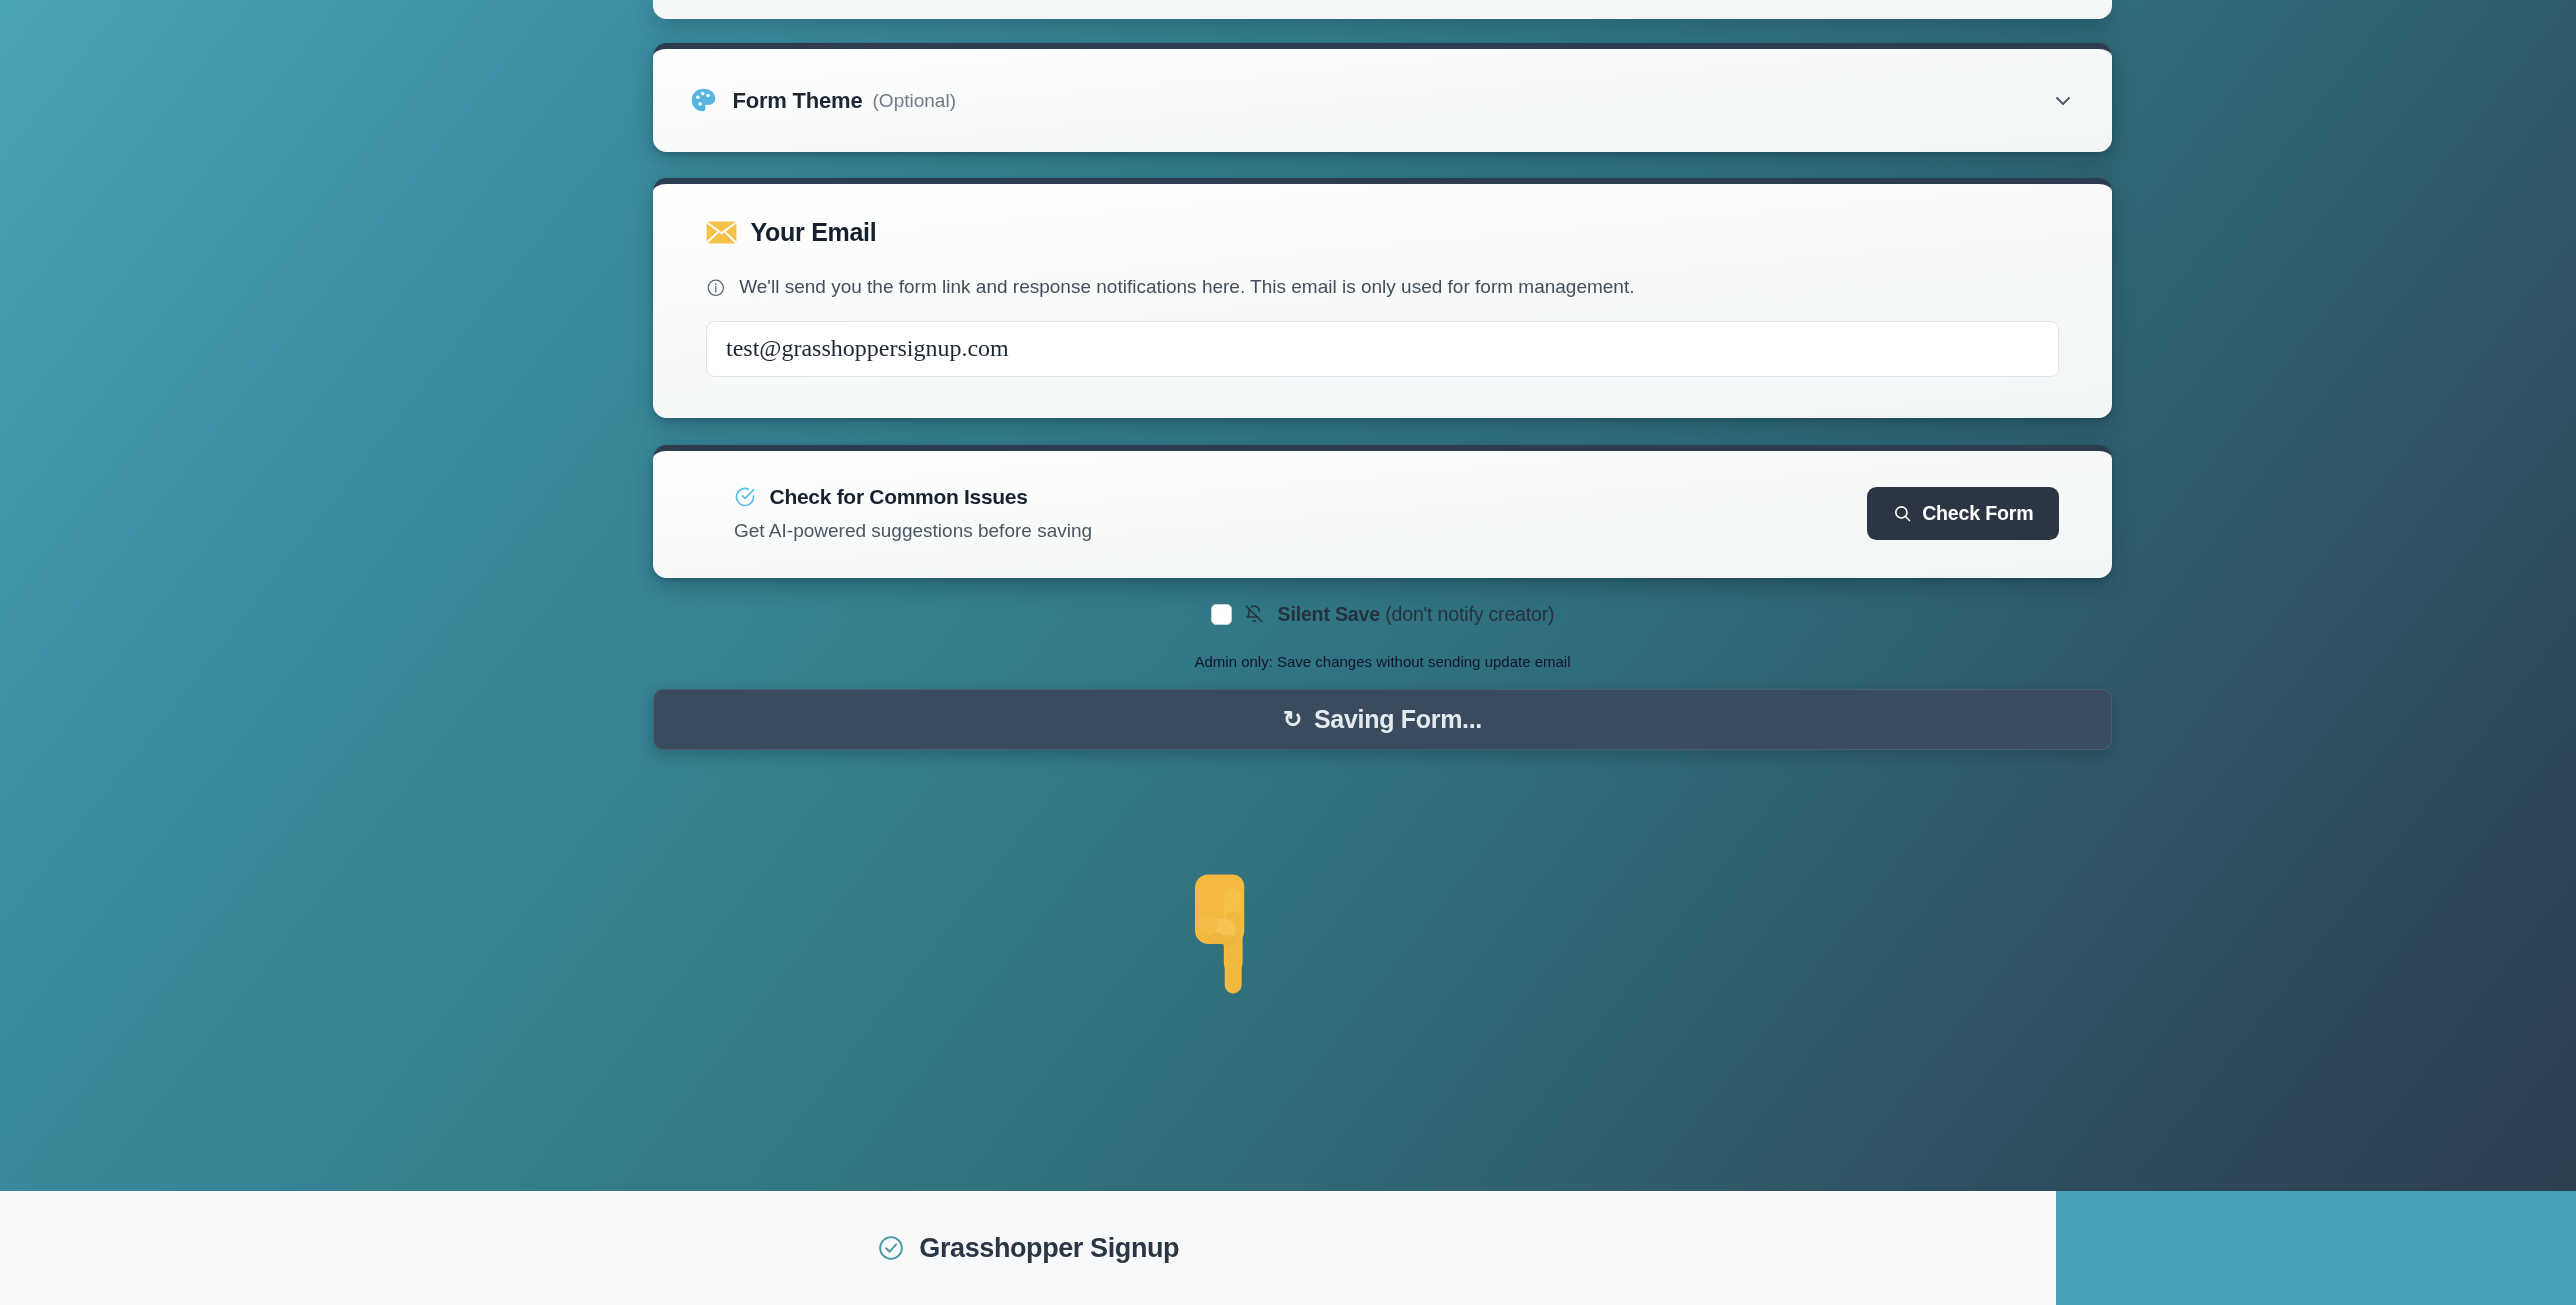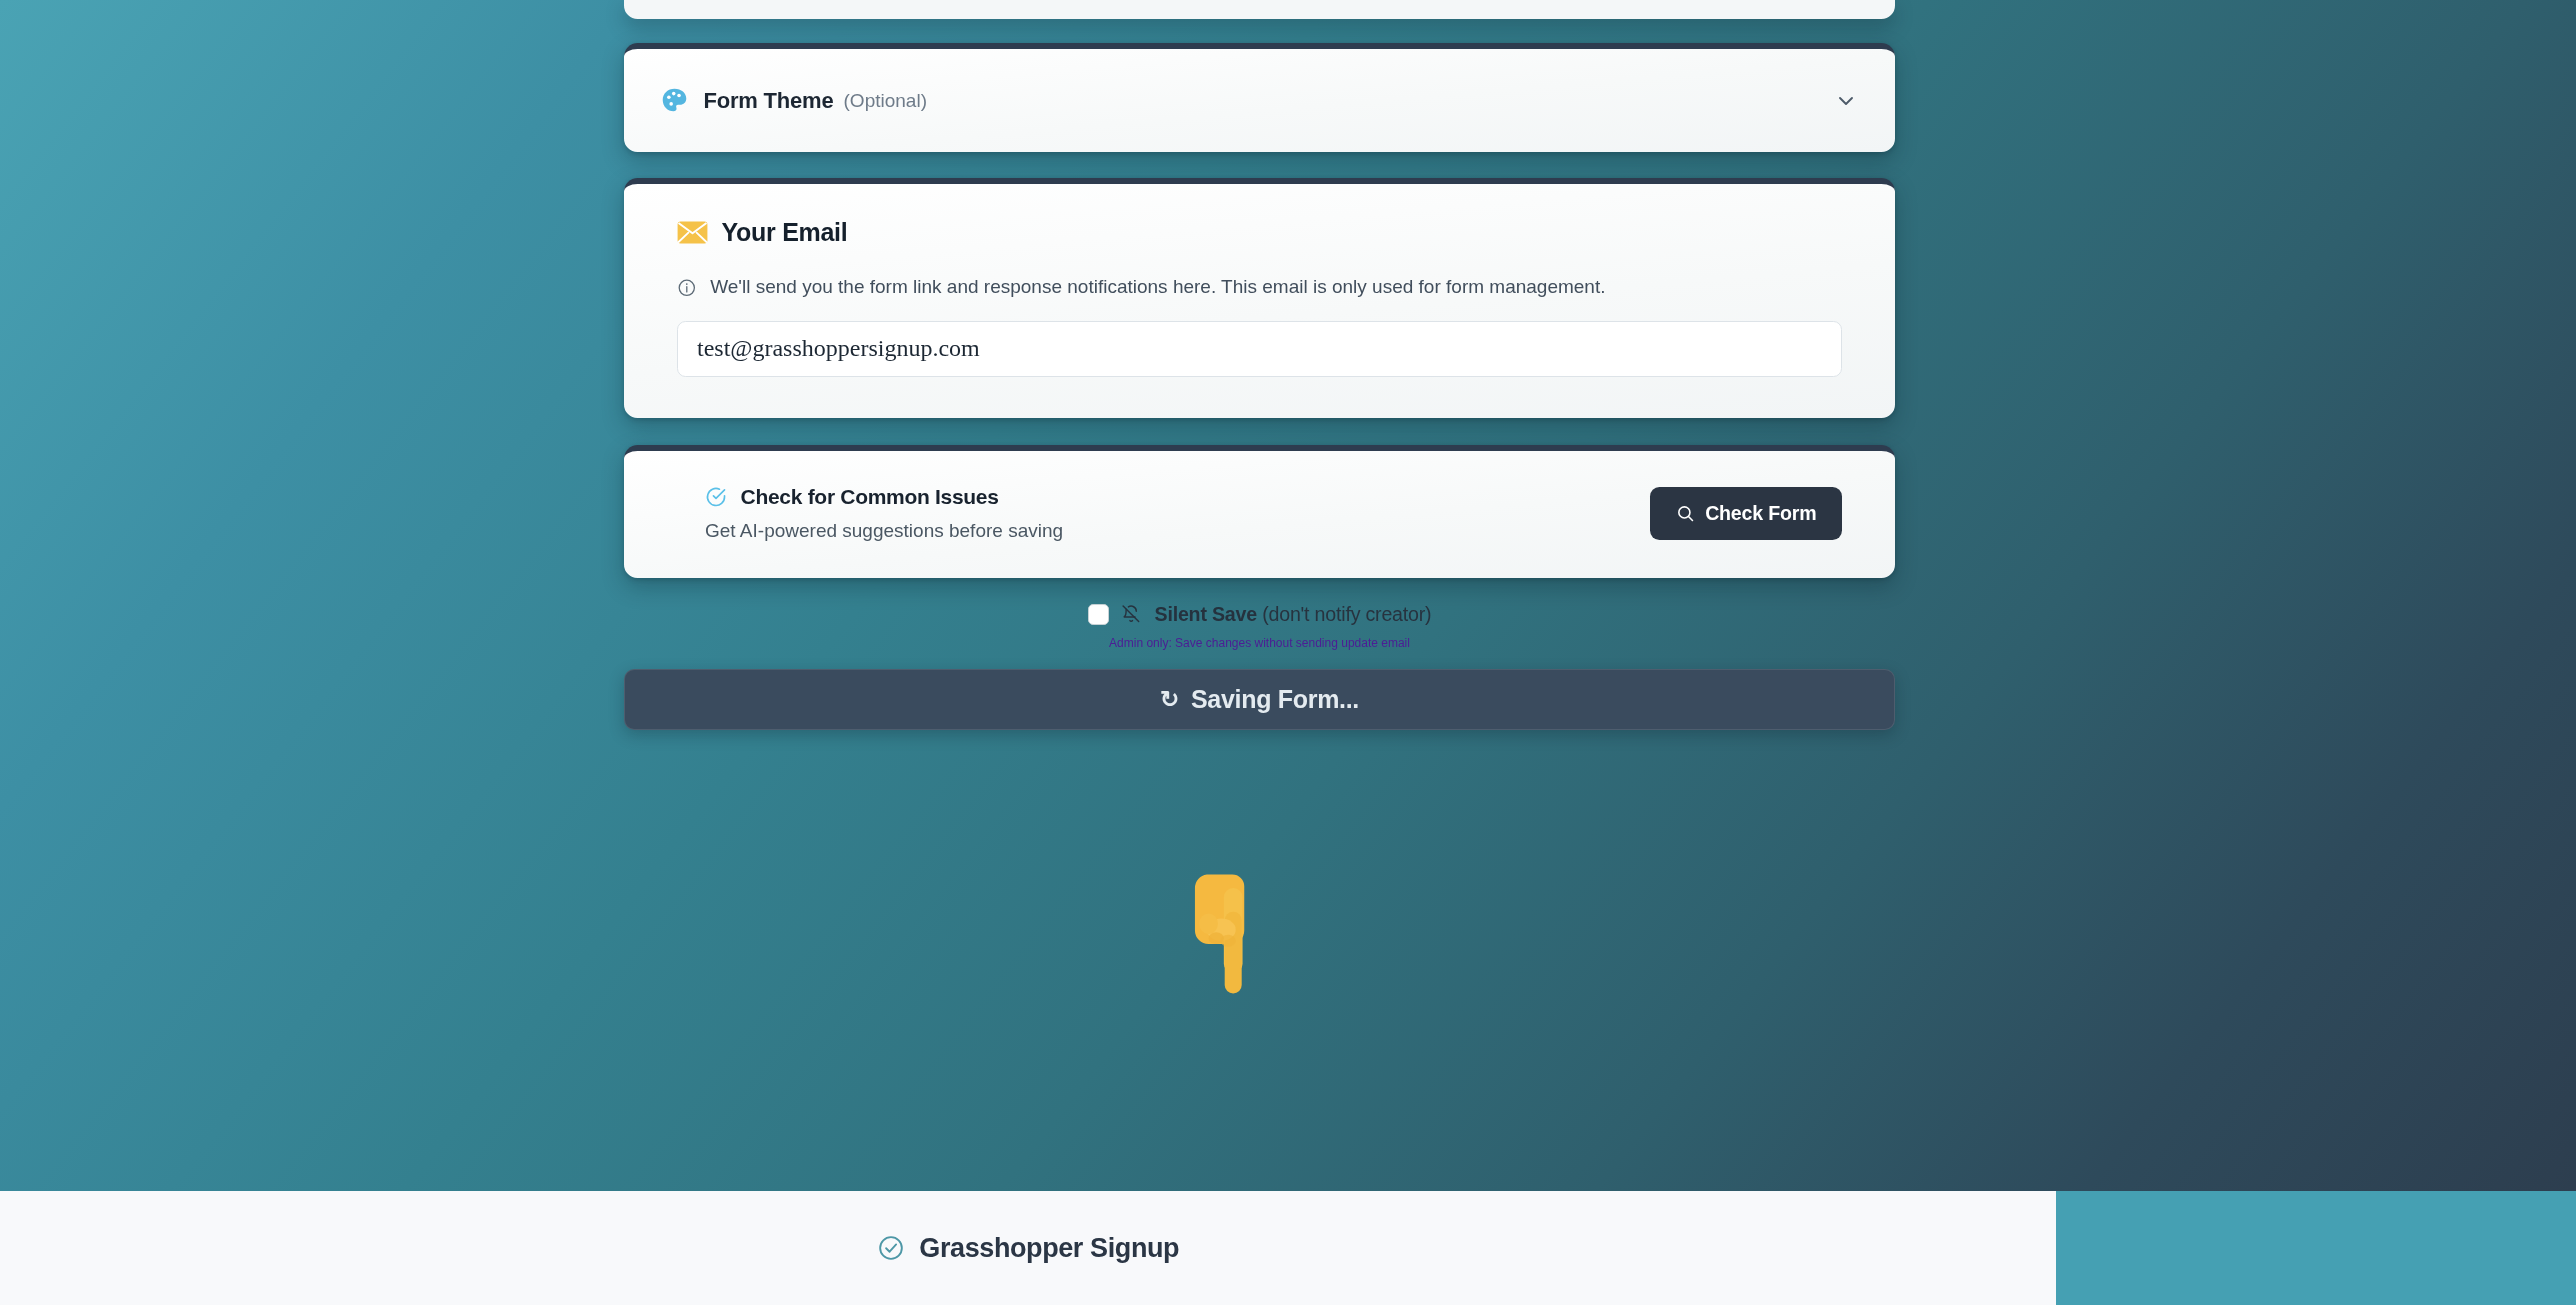--- a/index.html
+++ b/index.html
@@ -29,23 +29,23 @@
         #34808f 38%,
         #31727f 55%,
         #2f5f6d 72%,
         #2e4a5b 86%,
         #2d3e4f 100%);
   }
 
   
   .form-column {
     position: absolute;
-    left: 624px;
+    left: 653px;
     top: 0;
-    width: 1271px;
+    width: 1459px;
   }
 
   
   .card {
     position: relative;
     background: linear-gradient(175deg, #ffffff 0%, #f7f9f9 55%, #f2f5f6 100%);
     border-radius: 13.6px;
     border-top: 6px solid #2e3c4f;
     box-shadow: 0 8.5px 22px rgba(8, 28, 40, 0.28),
                 0 1.7px 4.3px rgba(8, 28, 40, 0.18);
@@ -234,23 +234,23 @@
     font-size: 19.6px;
     font-weight: 700;
     color: #25323e;
     letter-spacing: -0.2px;
   }
   .silent-label .muted {
     font-weight: 400;
     color: #27333f;
   }
   .silent-help {
-    margin-top: 8px;
-    font-size: 12px;
-    color: #4c1d95;
+    margin-top: 25px;
+    font-size: 15px;
+    color: #0f172a;
     text-align: center;
   }
 
   
   .saving-btn {
     margin-top: 19px;
     width: 100%;
     height: 61px;
     display: flex;
     align-items: center;

